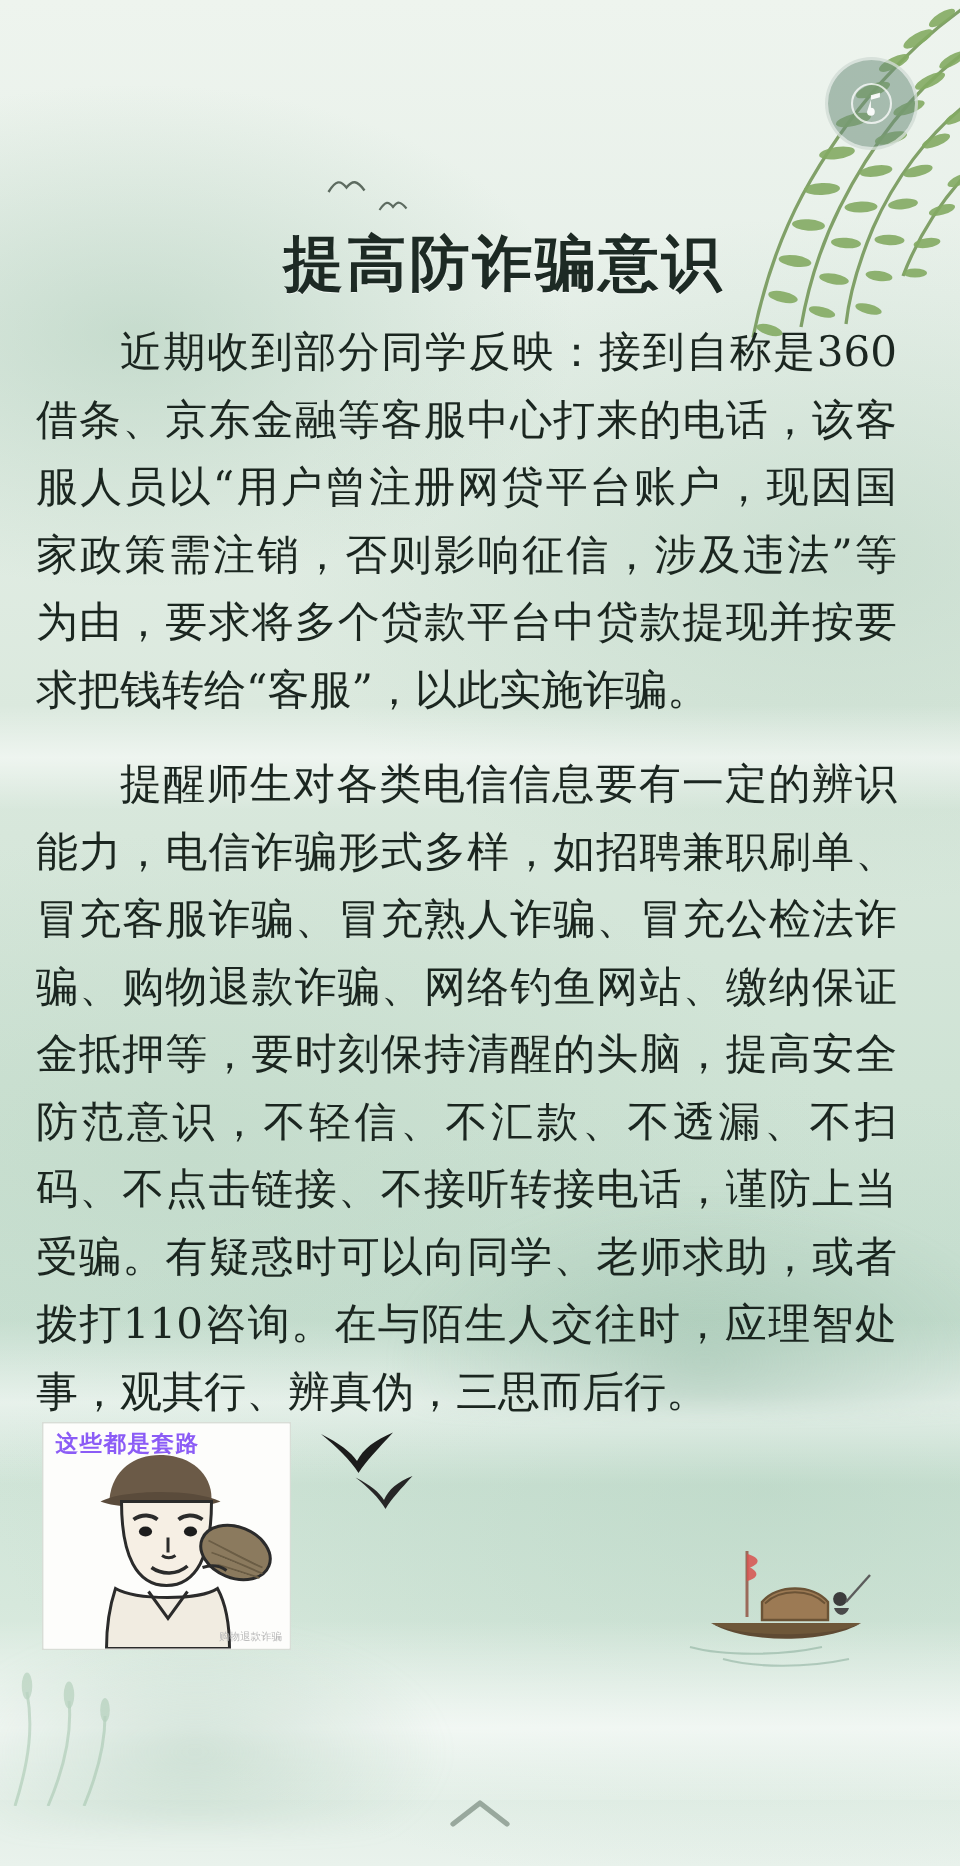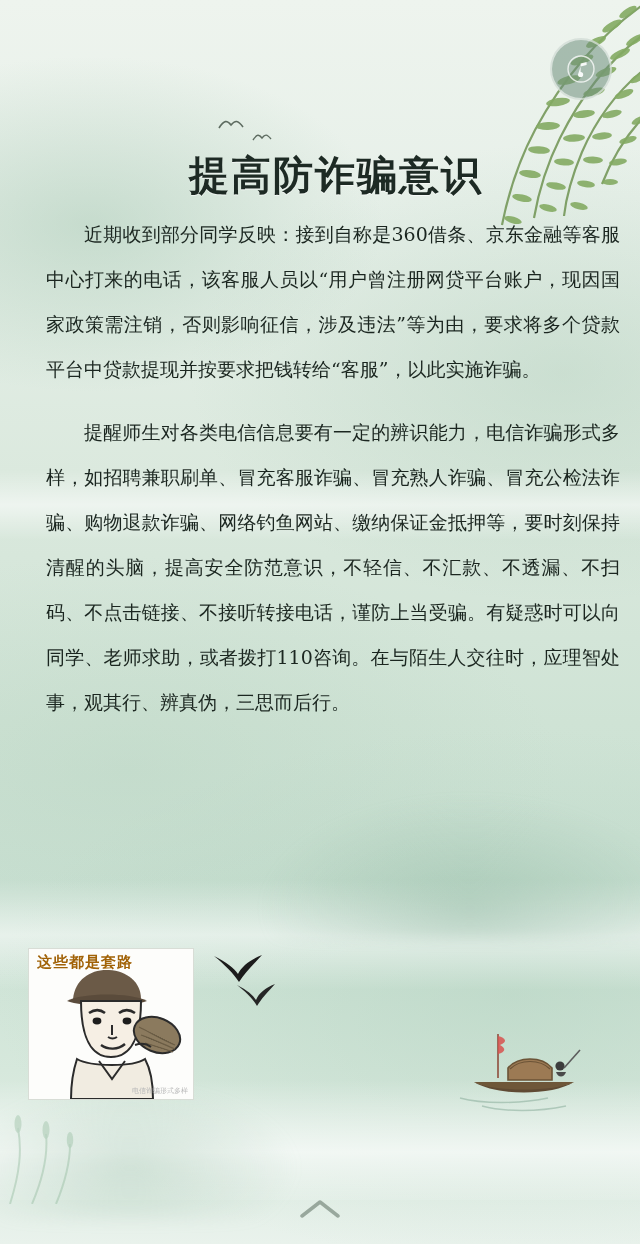--- a/index.html
+++ b/index.html
@@ -90,23 +90,23 @@
     color: #1d2a24;
     font-family: "DejaVu Serif", "Liberation Serif", serif;
     text-shadow: 0 1px 0 rgba(255,255,255,0.6);
     padding-left: 32px;
   }
 
   
   .body-text {
     position: absolute;
     top: 212px;
-    left: 46px;
+    left: 24px;
     width: 574px;
-    font-size: 19px;
+    font-size: 28px;
     line-height: 45px;
     color: #1b2620;
     font-family: "DejaVu Serif", "Liberation Serif", serif;
     text-align: justify;
     text-justify: inter-ideograph;
   }
   .body-text p { text-indent: 2em; margin: 0; }
   .body-text p + p { margin-top: 18px; }
 
   
@@ -118,21 +118,21 @@
     height: 152px;
     background: #ffffff;
     border: 1px solid #d8ddd6;
     overflow: hidden;
   }
   .meme-caption {
     position: absolute;
     top: 4px; left: 8px;
     font-size: 15px;
     font-weight: bold;
-    color: #a16207;
+    color: #8b5cf6;
     font-family: "DejaVu Sans", "Liberation Sans", sans-serif;
     letter-spacing: 1px;
     z-index: 3;
   }
   .meme-watermark {
     position: absolute;
     bottom: 3px; right: 5px;
     font-size: 7px;
     color: #b9b9b9;
     font-family: "DejaVu Sans", sans-serif;
@@ -234,21 +234,21 @@
 
   <div class="title">提高防诈骗意识</div>
 
   <div class="body-text">
     <p>近期收到部分同学反映：接到自称是360借条、京东金融等客服中心打来的电话，该客服人员以“用户曾注册网贷平台账户，现因国家政策需注销，否则影响征信，涉及违法”等为由，要求将多个贷款平台中贷款提现并按要求把钱转给“客服”，以此实施诈骗。</p>
     <p>提醒师生对各类电信信息要有一定的辨识能力，电信诈骗形式多样，如招聘兼职刷单、冒充客服诈骗、冒充熟人诈骗、冒充公检法诈骗、购物退款诈骗、网络钓鱼网站、缴纳保证金抵押等，要时刻保持清醒的头脑，提高安全防范意识，不轻信、不汇款、不透漏、不扫码、不点击链接、不接听转接电话，谨防上当受骗。有疑惑时可以向同学、老师求助，或者拨打110咨询。在与陌生人交往时，应理智处事，观其行、辨真伪，三思而后行。</p>
   </div>
 
   <div class="meme">
     <span class="meme-caption">这些都是套路</span>
-    <span class="meme-watermark">电信诈骗形式多样</span>
+    <span class="meme-watermark">购物退款诈骗</span>
     <svg width="166" height="152" viewBox="0 0 166 152">
       <rect x="0" y="0" width="166" height="152" fill="#fdfdfb"></rect>
 
       <path d="M44 50 C46 30 62 20 80 21 C98 22 112 33 112 50 Z" fill="#6b5a47"></path>
       <path d="M38 52 C52 44 100 43 118 52 C104 58 52 58 38 52 Z" fill="#5a4b3b"></path>
 
       <path d="M52 52 C52 88 62 108 82 108 C102 108 112 88 112 52 Z" fill="#f6efe4" stroke="#2b2b2b" stroke-width="2"></path>
 
       <path d="M60 64 C66 60 72 61 76 64" stroke="#2b2b2b" stroke-width="2.6" fill="none"></path>
       <path d="M90 64 C94 61 100 60 106 64" stroke="#2b2b2b" stroke-width="2.6" fill="none"></path>

